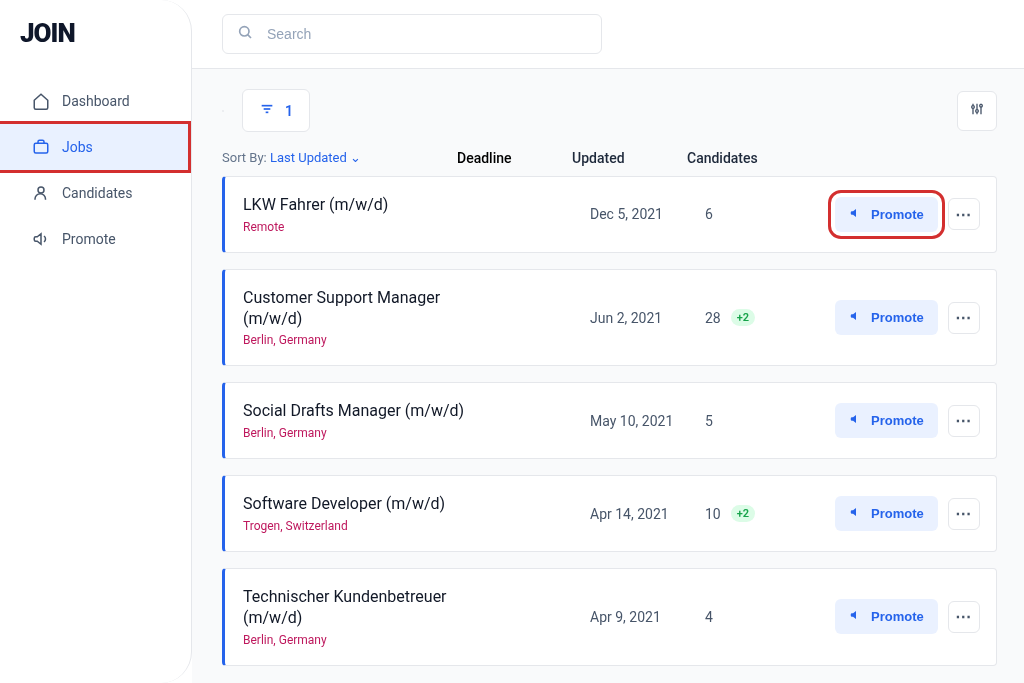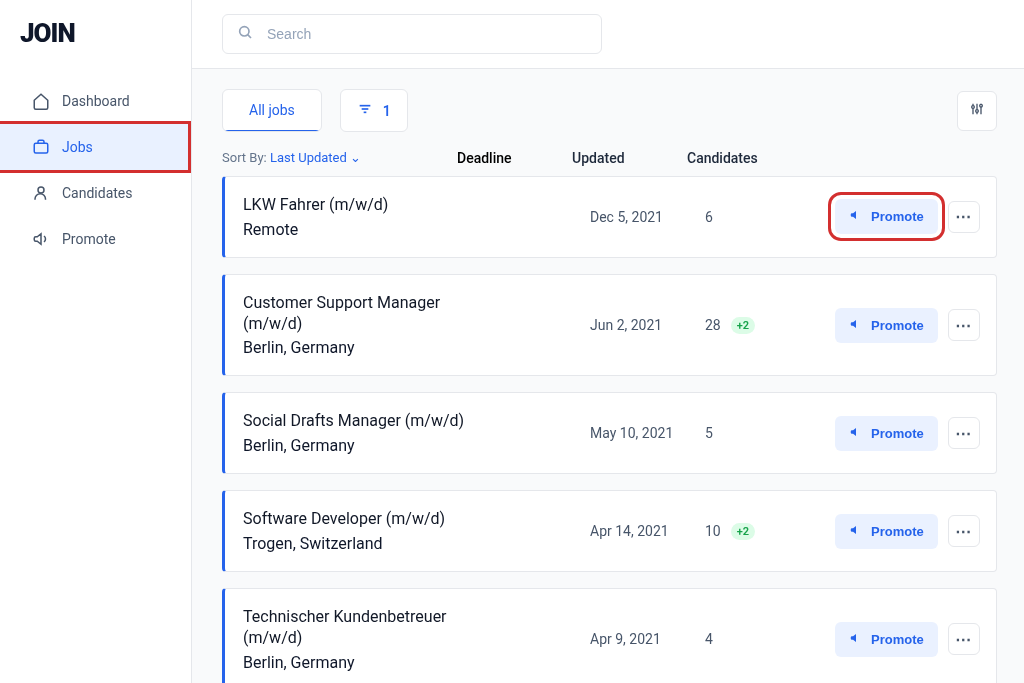--- a/index.html
+++ b/index.html
@@ -12,20 +12,21 @@
       overflow: hidden;
     }
     .app { display: flex; height: 100%; }
     
     
     .sidebar {
       width: 192px;
       border-right: 1px solid #e5e7eb;
       padding-top: 18px;
       flex-shrink: 0;
+      border-radius: 31px;
     }
     .logo {
       padding: 0 20px 30px 20px;
       font-weight: 900;
       font-size: 26px;
       letter-spacing: -1px;
       color: #0f172a;
     }
     .nav-item {
       display: flex;
@@ -155,21 +156,21 @@
       background: #fff;
       border: 1px solid #e5e7eb;
       border-left: 3px solid #2563eb;
       border-radius: 4px;
       padding: 18px 16px 18px 18px;
       display: flex;
       align-items: center;
     }
     .job-info { width: 232px; }
     .job-title { font-size: 16px; color: #111827; margin-bottom: 4px; line-height: 1.3; }
-    .job-location { font-size: 16px; color: #0f172a; }
+    .job-location { font-size: 12px; color: #be185d; }
     .job-deadline { width: 115px; font-size: 14px; color: #475569; }
     .job-updated { width: 115px; font-size: 14px; color: #475569; }
     .job-candidates { width: 130px; font-size: 14px; color: #475569; display:flex; align-items:center; gap:10px;}
     .badge-up {
       background: #dcfce7;
       color: #16a34a;
       font-size: 11px;
       font-weight: 600;
       padding: 2px 6px;
       border-radius: 10px;
@@ -262,21 +263,20 @@
               <circle cx="11" cy="11" r="7"></circle>
               <path d="m21 21-5-5"></path>
             </svg>
         </span>
         <input class="search-input" placeholder="Search" style="">
       </div>
     </div>
 
     <div class="controls">
       <div class="tabs">
-        <div class="tab active">All jobs</div>
       </div>
       <div class="filter-chip">
         <span>
           <svg width="16" height="16" viewBox="0 0 24 24" fill="none" stroke="currentColor" stroke-width="2.5">
               <line x1="4" y1="7" x2="20" y2="7"></line>
               <line x1="7" y1="12" x2="17" y2="12"></line>
               <line x1="10" y1="17" x2="14" y2="17"></line>
             </svg>
         </span>
         <span>1</span>

